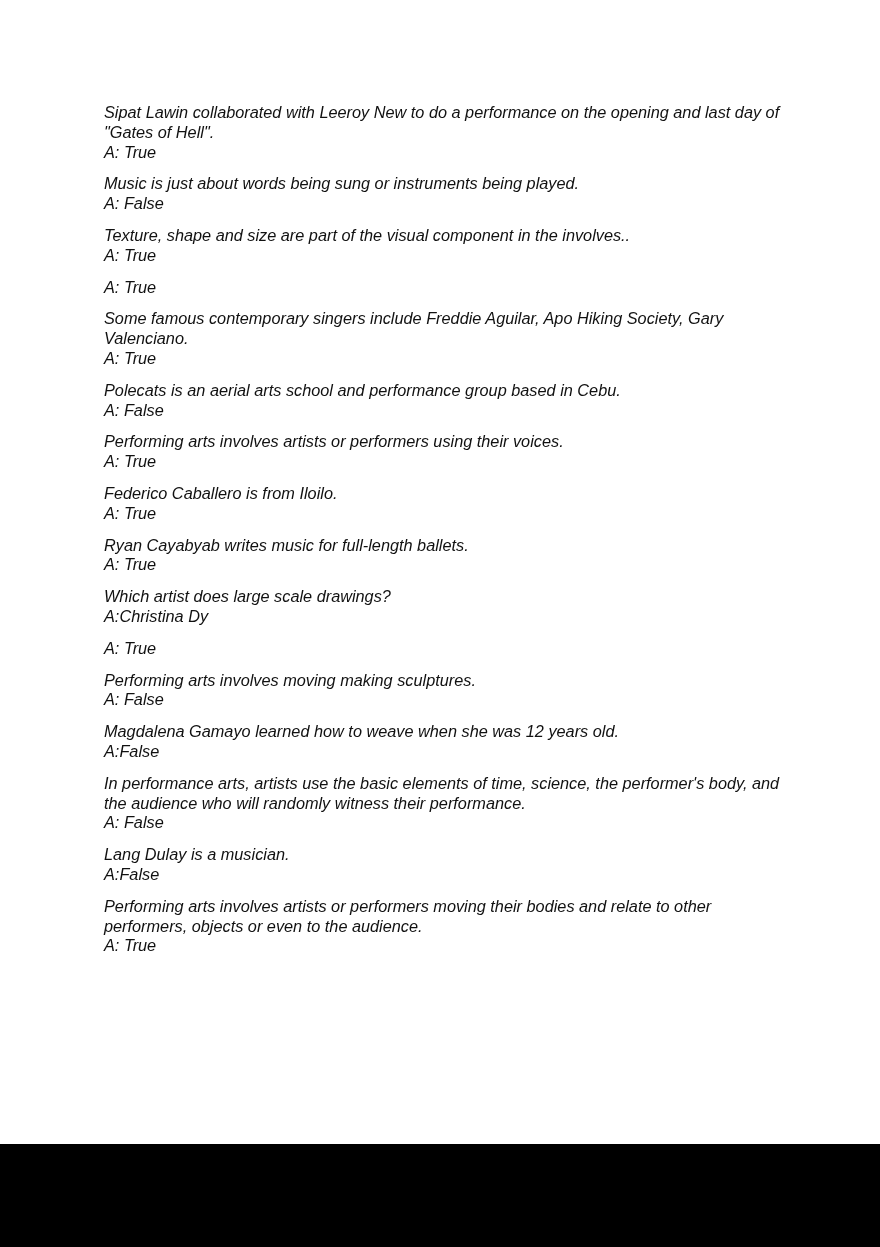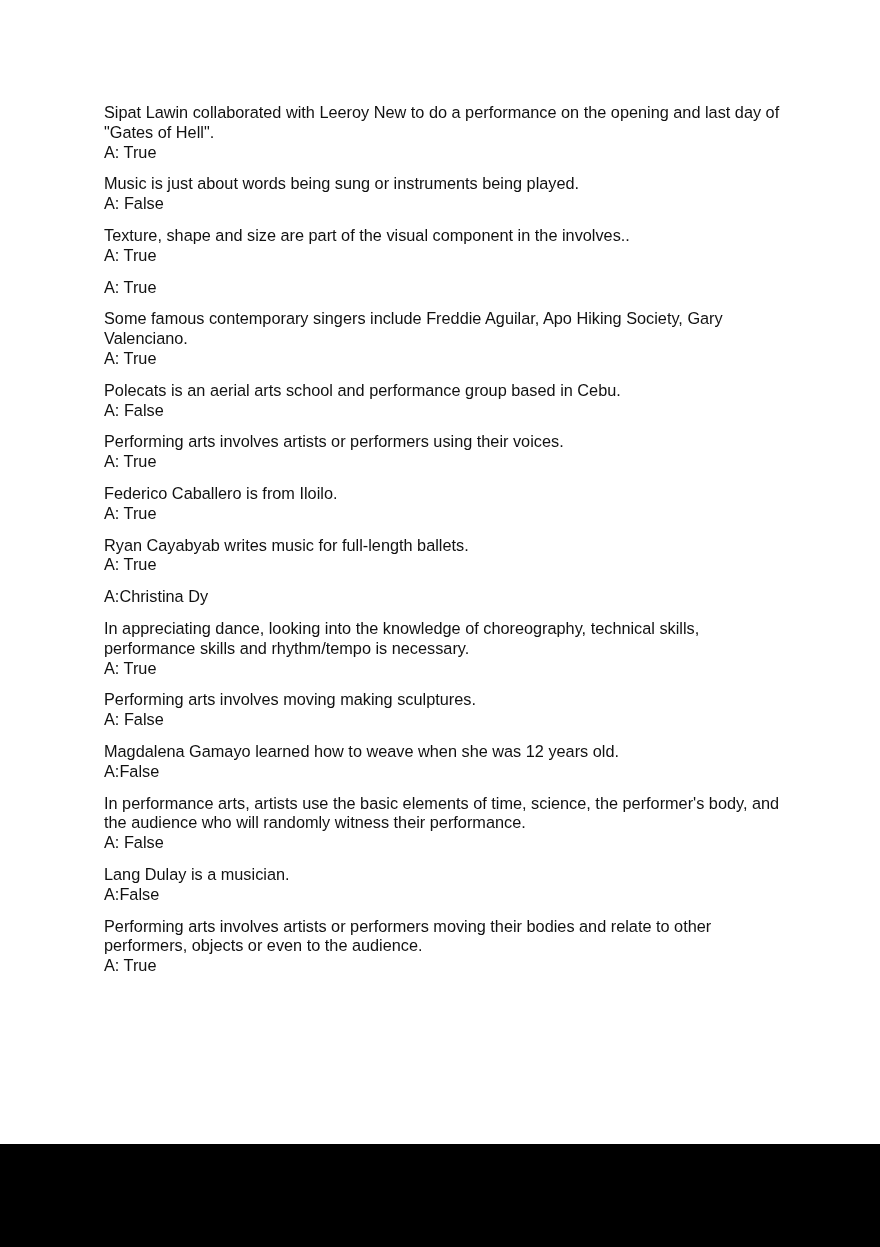--- a/index.html
+++ b/index.html
@@ -13,20 +13,21 @@
       position: relative;
       overflow: hidden;
     }
     .page {
       position: absolute;
       left: 0;
       top: 0;
       width: 880px;
       height: 1144px;
       background: #ffffff;
+      font-style: italic;
     }
     .content {
       position: absolute;
       left: 104px;
       top: 103px;
       width: 680px;
       font-family: "Liberation Sans", sans-serif;
       font-size: 16.3px;
       line-height: 19.8px;
       color: #111111;
@@ -81,24 +82,24 @@
     </div>
     <div class="qa">
       <span class="q">Federico Caballero is from Iloilo.</span>
       <span class="a">A: True</span>
     </div>
     <div class="qa">
       <span class="q">Ryan Cayabyab writes music for full-length ballets.</span>
       <span class="a">A: True</span>
     </div>
     <div class="qa">
+      <span class="q">Which artist does large scale drawings?</span>
       <span class="a">A:Christina Dy</span>
     </div>
     <div class="qa">
-      <span class="q">In appreciating dance, looking into the knowledge of choreography, technical skills, performance skills and rhythm/tempo is necessary.</span>
       <span class="a">A: True</span>
     </div>
     <div class="qa">
       <span class="q">Performing arts involves moving making sculptures.</span>
       <span class="a">A: False</span>
     </div>
     <div class="qa">
       <span class="q">Magdalena Gamayo learned how to weave when she was 12 years old.</span>
       <span class="a">A:False</span>
     </div>

